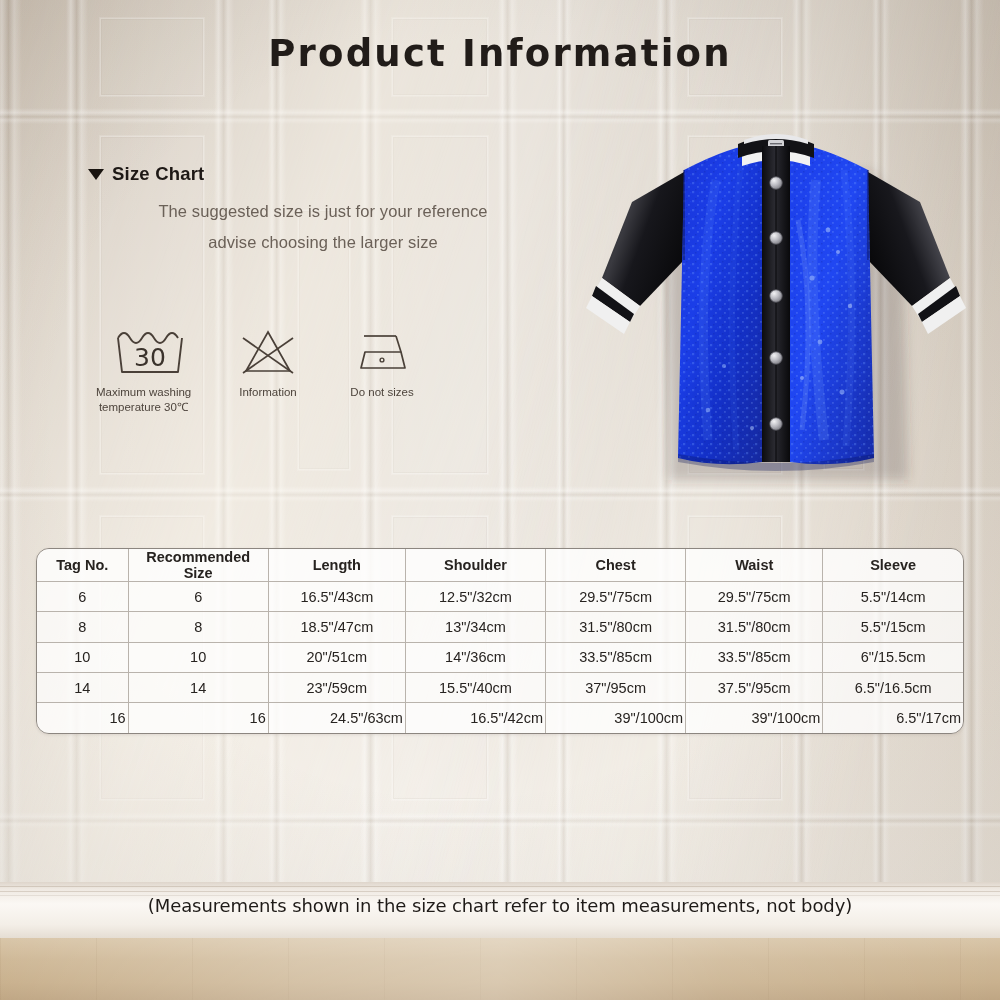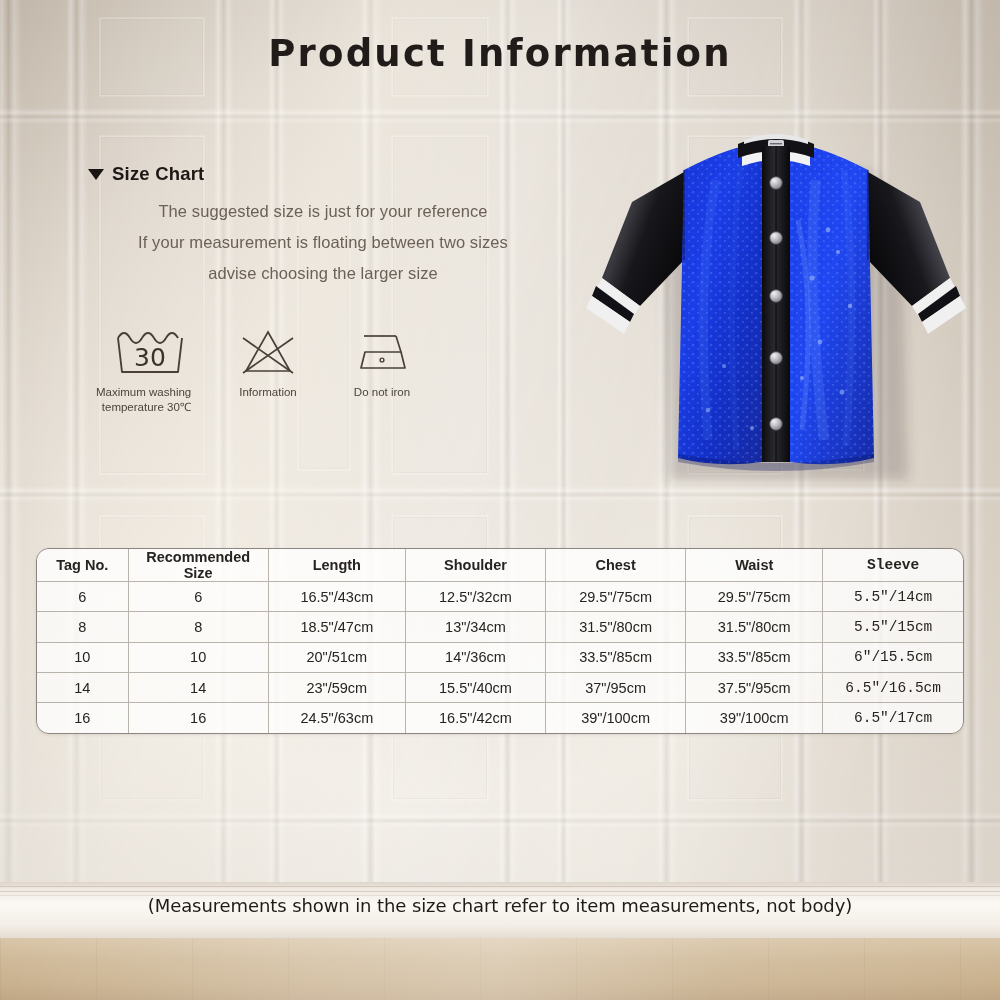--- a/index.html
+++ b/index.html
@@ -149,21 +149,21 @@
   .care-item { display: flex; flex-direction: column; align-items: center; }
   .care-icon { height: 50px; display: flex; align-items: center; justify-content: center; }
   .care-label {
     margin-top: 9px; font-size: 11.5px; color: #4d443c;
     line-height: 14.5px; text-align: center; white-space: pre-line;
   }
   .care-w0 { width: 108px; }
   .care-w1 { width: 104px; }
   .care-w2 { width: 100px; }
   .care-w3 { width: 100px; }
-  .care-label-left { text-align: right; align-self: flex-start; }
+  .care-label-left { text-align: center; align-self: flex-start; }
 
   
   #size-table-wrap {
     position: absolute; left: 36px; top: 548px; width: 928px;
     border: 1.6px solid #8c8680;
     border-radius: 13px;
     overflow: hidden;
     background: rgba(255,255,255,0.50);
     box-shadow: 0 1px 3px rgba(90,78,66,0.12);
   }
@@ -178,22 +178,22 @@
     padding: 0 2px;
     background: rgba(255,255,255,0.55);
     margin-top: 24px;
   }
   #size-table th {
     font-weight: bold;
     background: rgba(255,255,255,0.62);
     font-size: 14.5px;
   }
   #size-table tbody tr:nth-child(even) td { background: rgba(255,255,255,0.42); }
-  #size-table th:last-child, #size-table td:last-child { border-right: none; font-family: Liberation Mono, monospace; }
-  #size-table tbody tr:last-child td { border-bottom: none; }
+  #size-table th:last-child, #size-table td:last-child { border-right: none; }
+  #size-table tbody tr:last-child td { border-bottom: none; text-align: right; }
   col.c0 { width: 91px; }
   col.c1 { width: 140px; }
   col.c2 { width: 137px; }
   col.c3 { width: 140px; }
   col.c4 { width: 140px; }
   col.c5 { width: 137px; }
   col.c6 { width: 140px; }
 
   
   #footer-note {
@@ -262,21 +262,20 @@
 
   <div id="title">Product  Information</div>
 
   <div id="sizechart-block">
     <div id="sizechart-head">
       <span class="caret-down"></span>
       <span>Size Chart</span>
     </div>
     <div id="notes">
       <div class="note-line">The suggested size is just for your reference</div>
-      <div class="note-line">If your measurement is floating between two sizes</div>
       <div class="note-line">advise choosing the larger size</div>
     </div>
   </div>
 
   <div id="care-row">
 
     <div class="care-item care-w0">
       <div class="care-icon">
         <svg width="76" height="50" viewBox="0 0 76 50" aria-hidden="true">
           <path d="M6 12 L10 46 L66 46 L70 12" fill="none" stroke="#4a4038" stroke-width="1.9" stroke-linejoin="round"></path>
@@ -302,21 +301,21 @@
 
     <div class="care-item care-w3">
       <div class="care-icon">
         <svg width="60" height="50" viewBox="0 0 60 50" aria-hidden="true">
           <line x1="12" y1="10" x2="44" y2="10" stroke="#4a4038" stroke-width="1.7"></line>
           <line x1="44" y1="10" x2="49" y2="26" stroke="#4a4038" stroke-width="1.7"></line>
           <path d="M9 42 L13 26 L49 26 L53 42 Z" fill="none" stroke="#4a4038" stroke-width="1.7" stroke-linejoin="round"></path>
           <circle cx="30" cy="34" r="1.9" fill="none" stroke="#4a4038" stroke-width="1.4"></circle>
         </svg>
       </div>
-      <div class="care-label">Do not iron</div>
+      <div class="care-label">Do not sizes</div>
     </div>
   </div>
 
   <div id="product-image">
     <svg viewBox="0 0 420 400" aria-hidden="true">
       <defs>
 
         <linearGradient id="bodyGrad" x1="0" y1="0" x2="1" y2="1">
           <stop offset="0%" stop-color="#1834d8"></stop>
           <stop offset="35%" stop-color="#1b3ee8"></stop>

